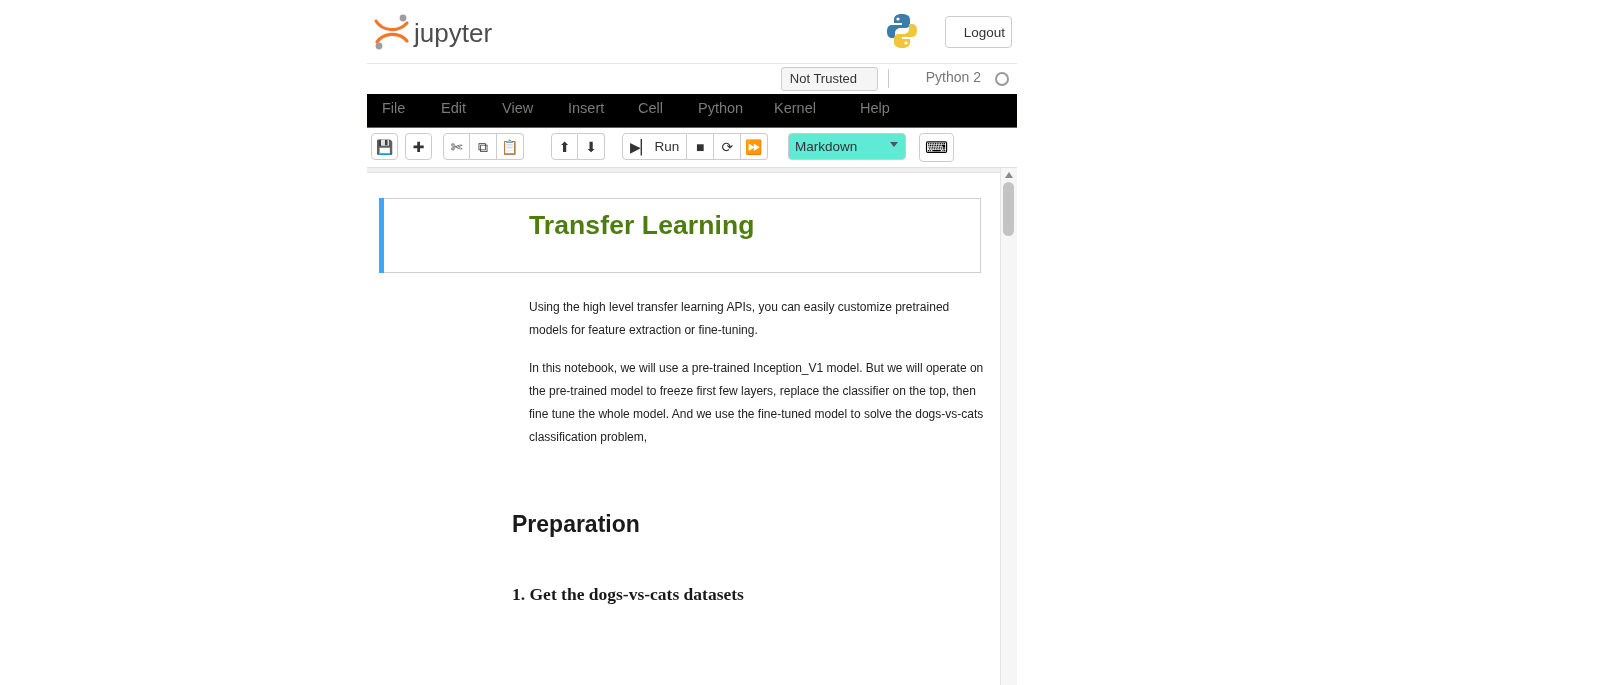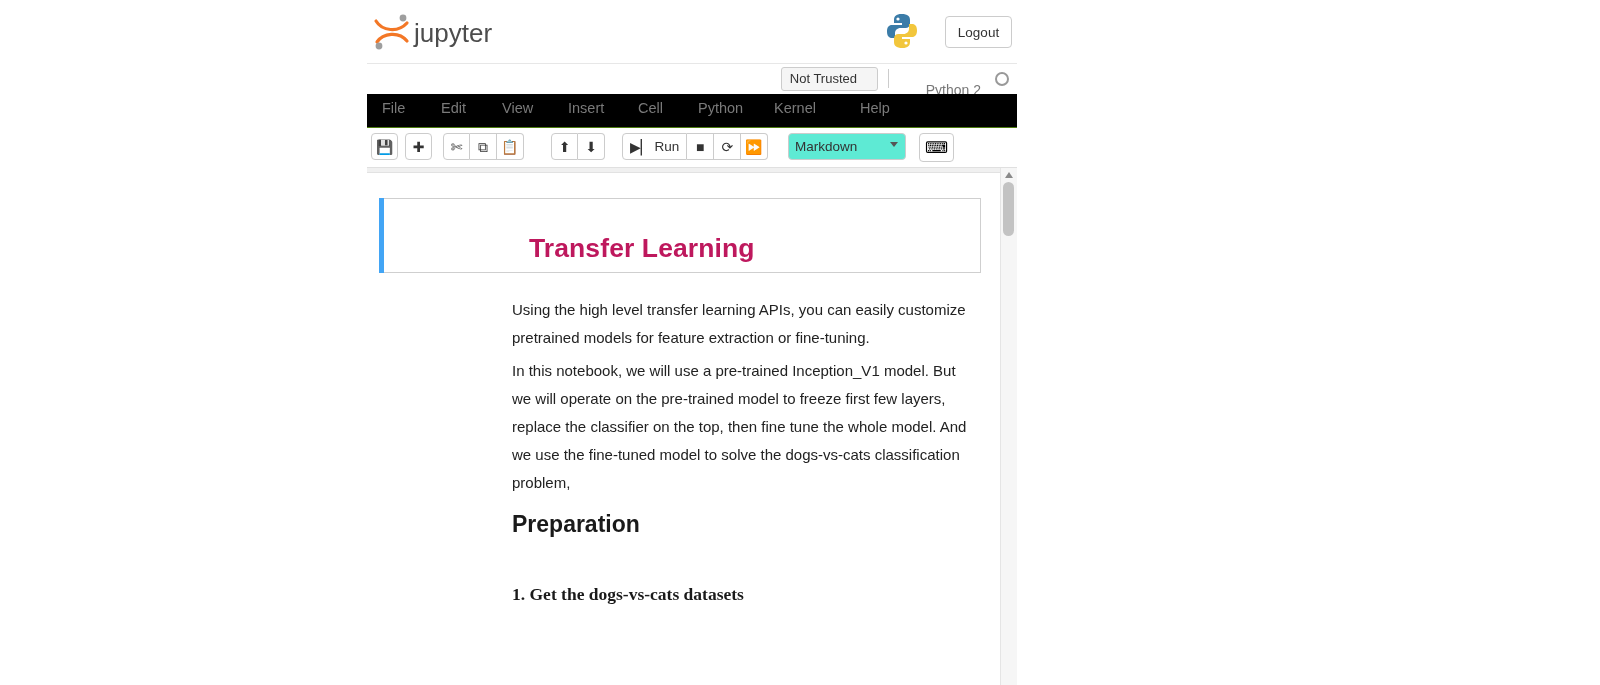--- a/index.html
+++ b/index.html
@@ -59,20 +59,21 @@
     top: 16px;
     width: 67px;
     height: 32px;
     border: 1px solid #cccccc;
     border-radius: 4px;
     background: #ffffff;
     font-size: 13.5px;
     color: #333333;
     cursor: pointer;
     font-family: "Liberation Sans", sans-serif;
+    text-align: right;
   }
 
   
   .statusbar {
     position: relative;
     height: 30px;
     background: #ffffff;
   }
   .trust-badge {
     position: absolute;
@@ -94,21 +95,20 @@
     width: 1px;
     height: 19px;
     background: #cccccc;
   }
   .kernel-name {
     position: absolute;
     right: 36px;
     top: 5px;
     font-size: 14px;
     color: #777777;
-    margin-top: 13px;
   }
   .kernel-indicator {
     position: absolute;
     right: 8px;
     top: 8px;
     width: 14px;
     height: 14px;
     border: 2px solid #999999;
     border-radius: 50%;
     background: transparent;
@@ -275,33 +275,33 @@
     position: absolute;
     left: -5px;
     top: -1px;
     width: 5px;
     height: 75px;
     background: #42a5f5;
   }
   .md-h1 {
     position: absolute;
     left: 145px;
-    top: 34px;
+    top: 11px;
     font-size: 26.5px;
     font-weight: bold;
-    color: #be185d;
+    color: #4d7c0f;
     letter-spacing: 0.1px;
   }
 
   .md-p {
     position: absolute;
-    left: 145px;
-    font-size: 15px;
+    left: 162px;
+    font-size: 12px;
     color: #222222;
-    line-height: 28px;
+    line-height: 23px;
     width: 460px;
   }
   .md-h2 {
     position: absolute;
     left: 145px;
     font-size: 23px;
     font-weight: bold;
     color: #1a1a1a;
   }
   .md-h3 {

